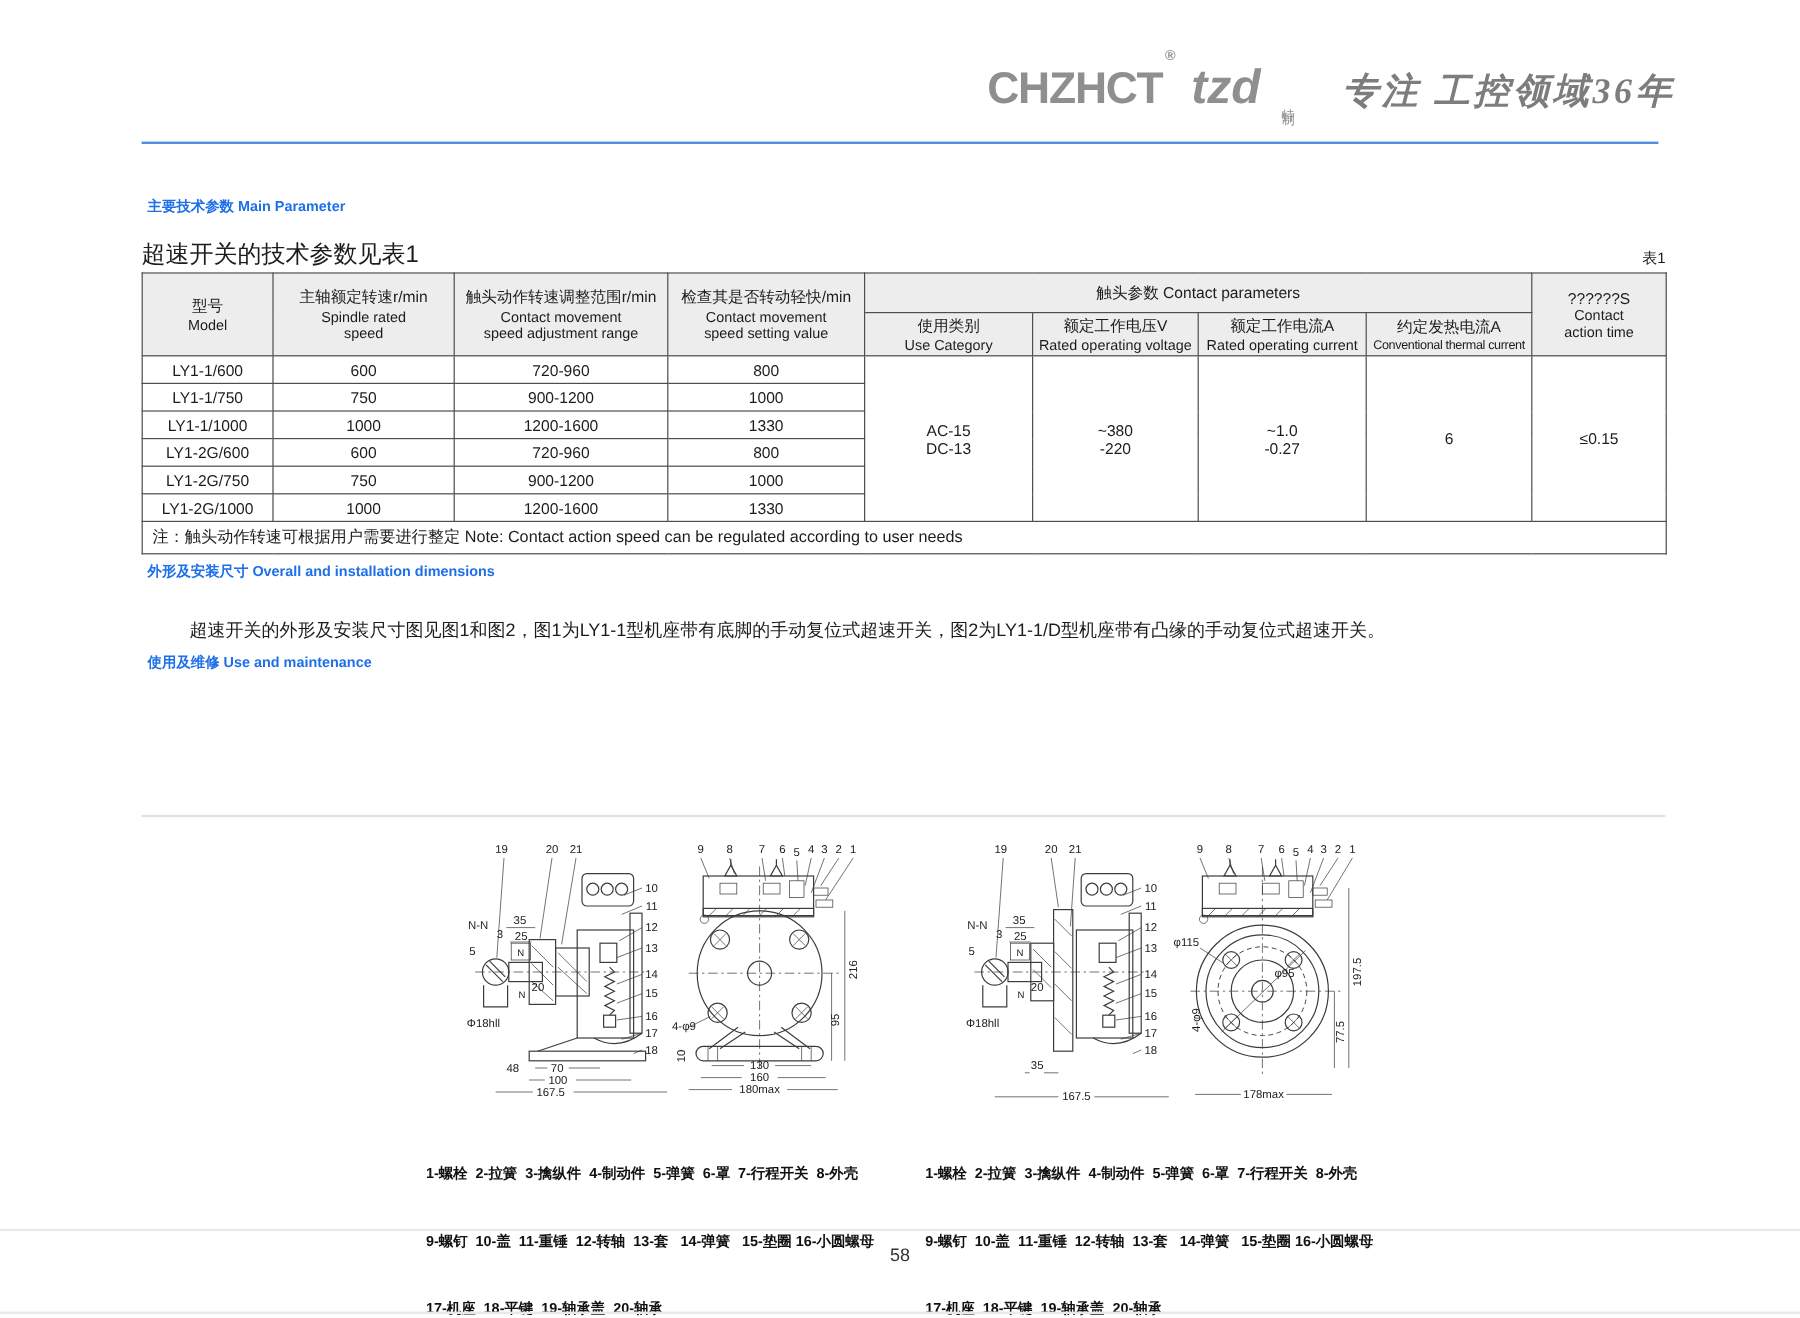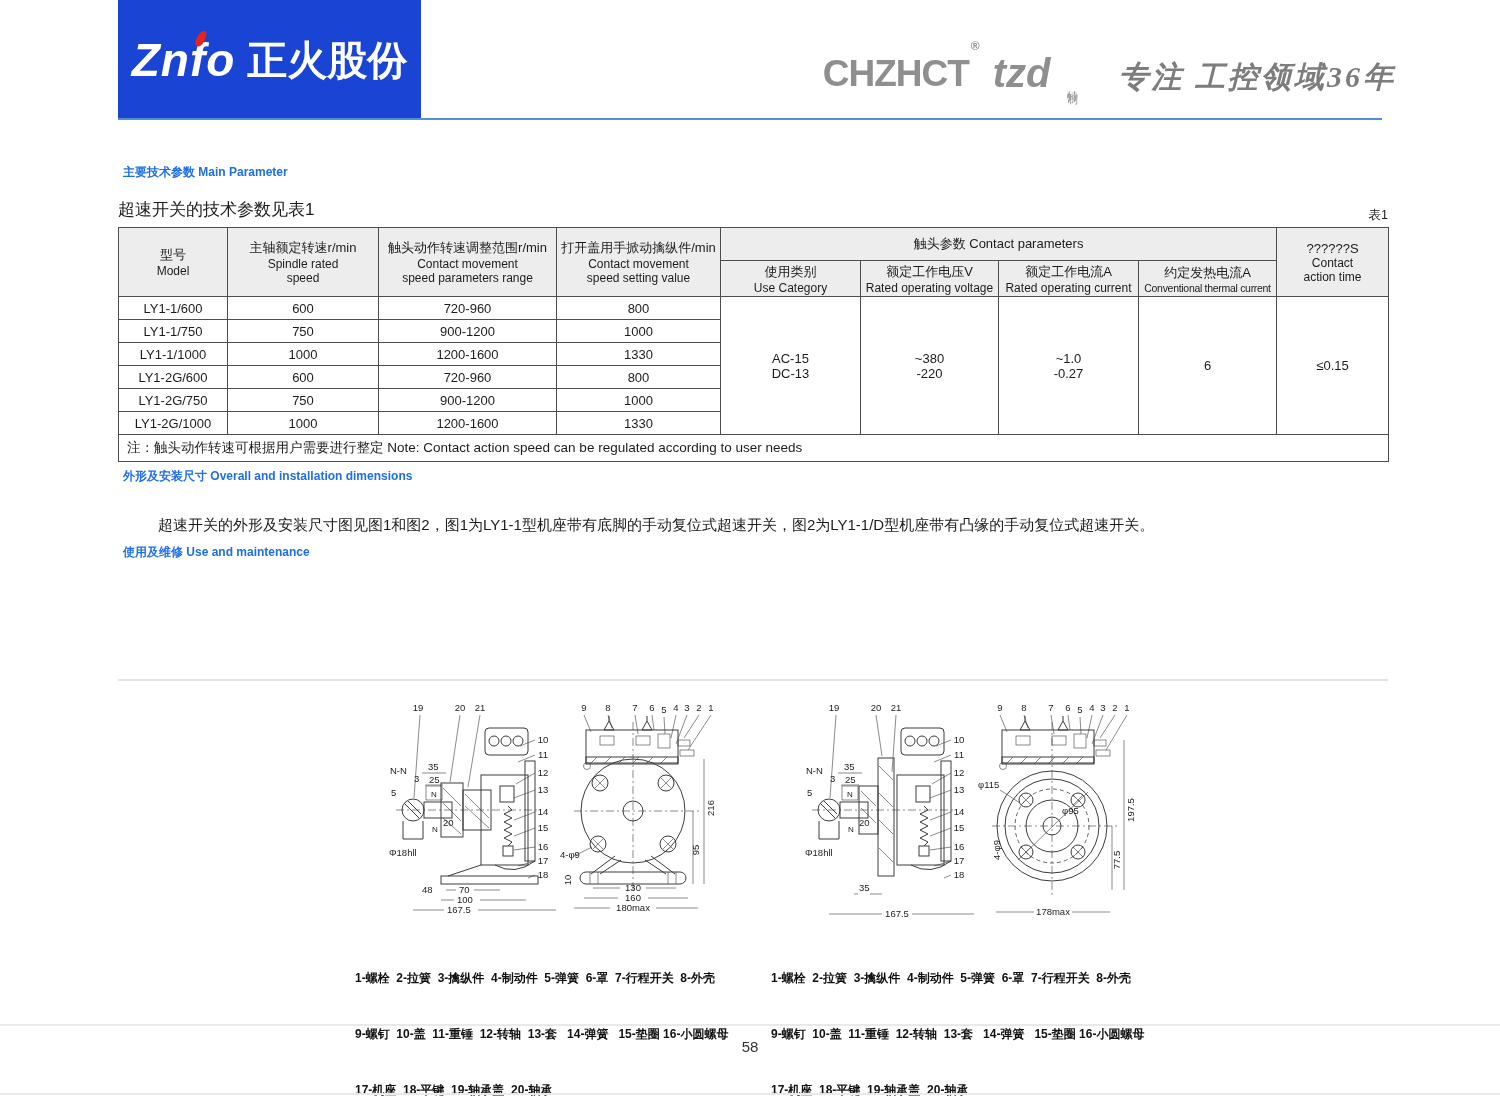--- a/index.html
+++ b/index.html
@@ -15,21 +15,21 @@
   .header-rule{position:absolute;left:118px;top:118px;width:1264px;height:2px;background:#4f8fdd;}
   .brand{position:absolute;right:104px;top:56px;display:flex;align-items:flex-end;gap:16px;color:#8f8f8f;}
   .brand-chzhct{font-size:37px;font-weight:bold;line-height:.9;letter-spacing:-1px;}
   .brand-reg{font-size:12px;vertical-align:top;position:relative;top:-16px;left:2px;}
   .brand-tzd{font-size:40px;font-weight:bold;font-style:italic;line-height:.85;}
   .brand-side{writing-mode:vertical-rl;font-size:11px;line-height:1.1;letter-spacing:2px;padding-bottom:4px;}
   .brand-slogan{font-family:"Liberation Serif",serif;font-style:italic;font-weight:bold;
                 font-size:30px;color:#7d7d7d;letter-spacing:3px;line-height:.9;padding-left:24px;}
   
   .sec-title{position:absolute;left:123px;color:#1e6fe8;font-size:12px;font-weight:bold;}
-  .intro{position:absolute;left:118px;top:198px;font-size:17px;text-align:center;}
+  .intro{position:absolute;left:118px;top:198px;font-size:20px;text-align:center;}
   .table-tag{position:absolute;left:118px;top:207px;width:1270px;text-align:right;font-size:12.5px;}
   .para{position:absolute;left:118px;top:516px;width:1270px;font-size:15px;text-indent:40px;}
   .bullets{position:absolute;left:158px;top:582px;width:1230px;font-size:15px;}
   .bullets p{margin:0 0 15px 0;line-height:1.25;}
   
   table.ptable{position:absolute;left:118px;top:227px;width:1270px;border-collapse:collapse;
                font-size:13px;table-layout:fixed;}
   .ptable th,.ptable td{border:1px solid #4d4d4d;text-align:center;vertical-align:middle;
                         padding:1px 2px;font-weight:normal;}
   .ptable thead th{background:#ededed;}
@@ -54,24 +54,20 @@
   
   .foot-rule-a{position:absolute;left:0;top:1024px;width:1500px;height:2px;background:#e9e9e9;}
   .foot-rule-b{position:absolute;left:0;top:1093px;width:1500px;height:2px;background:#e9e9e9;}
   .pagenum{position:absolute;left:0;top:1038px;width:1500px;text-align:center;font-size:15px;color:#333;}
 </style>
 </head>
 <body>
 
 <div class="page">
 
-  <div class="logo-box">
-    <span class="logo-en"><span>Znfo</span><span class="logo-red"></span></span>
-    <span class="logo-cn">正火股份</span>
-  </div>
   <div class="brand">
     <span class="brand-chzhct"><span>CHZHCT</span><span class="brand-reg">®</span></span>
     <span class="brand-tzd">tzd</span>
     <span class="brand-side">特制</span>
     <span class="brand-slogan">专注 工控领域36年</span>
   </div>
   <div class="header-rule"></div>
 
   <div class="sec-title" style="top:164px">主要技术参数 Main Parameter</div>
   <div class="intro">超速开关的技术参数见表1</div>
@@ -96,24 +92,24 @@
             <div class="hen">Model</div>
         </th>
         <th rowspan="2">
           <div class="hcn">主轴额定转速r/min</div>
             <div class="hen">Spindle rated</div>
             <div class="hen">speed</div>
         </th>
         <th rowspan="2">
           <div class="hcn">触头动作转速调整范围r/min</div>
             <div class="hen">Contact movement</div>
-            <div class="hen">speed parameters range</div>
+            <div class="hen">speed adjustment range</div>
         </th>
         <th rowspan="2">
-          <div class="hcn">打开盖用手掀动擒纵件/min</div>
+          <div class="hcn">检查其是否转动轻快/min</div>
             <div class="hen">Contact movement</div>
             <div class="hen">speed setting value</div>
         </th>
         <th colspan="4">触头参数 Contact parameters</th>
         <th rowspan="2">
           <div class="hcn">??????S</div>
             <div class="hen">Contact</div>
             <div class="hen">action time</div>
         </th>
       </tr>

